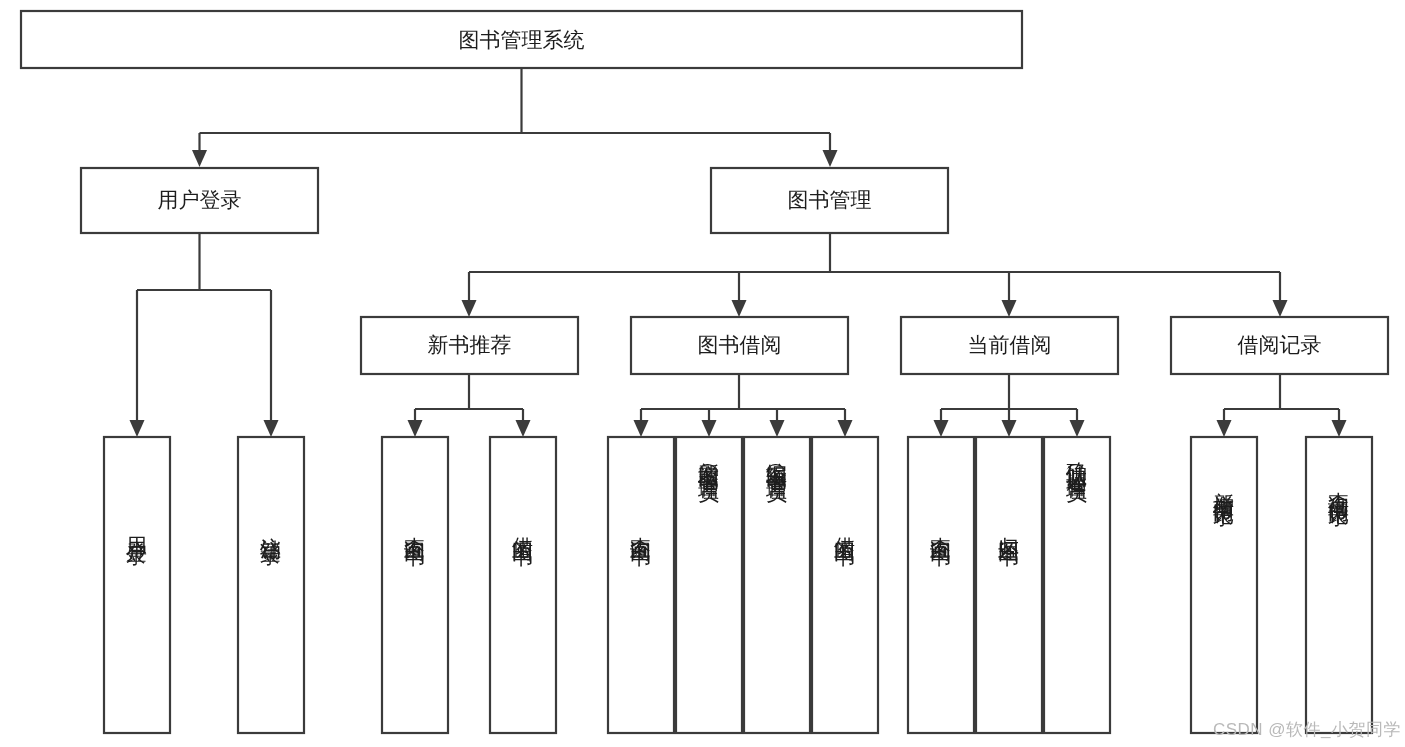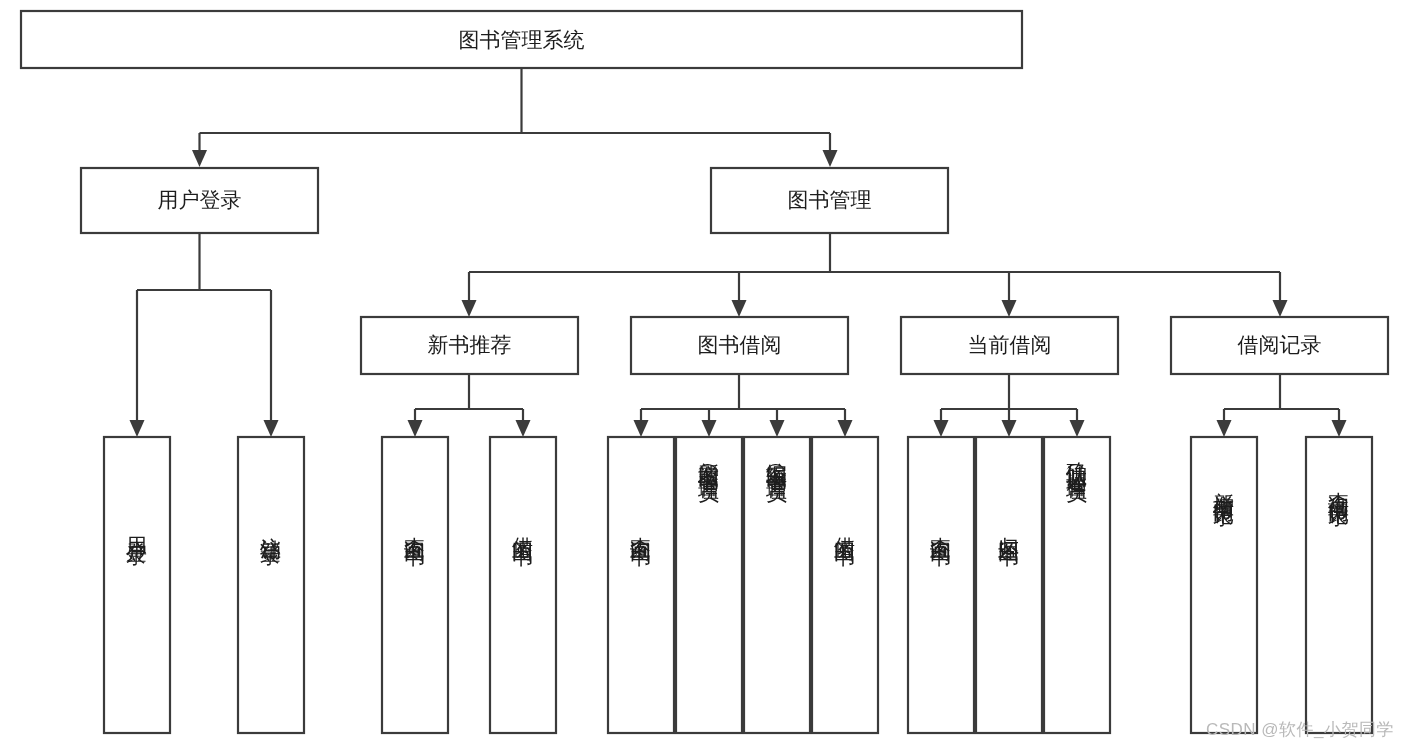--- a/index.html
+++ b/index.html
@@ -51,21 +51,21 @@
     font-family: "Liberation Sans", "DejaVu Sans", sans-serif;
     font-size: 21px;
     fill: #1d1d1d;
     writing-mode: vertical-rl;
     text-orientation: upright;
     letter-spacing: 3px;
     white-space: pre;
   }
   .watermark-text {
     position: absolute;
-    right: 11px;
+    right: 4px;
     bottom: 6px;
     font-family: "Liberation Sans", "DejaVu Sans", sans-serif;
     font-size: 17px;
     color: #b9b9b9;
     letter-spacing: 0.5px;
     white-space: nowrap;
     user-select: none;
   }
 </style>
 </head>

